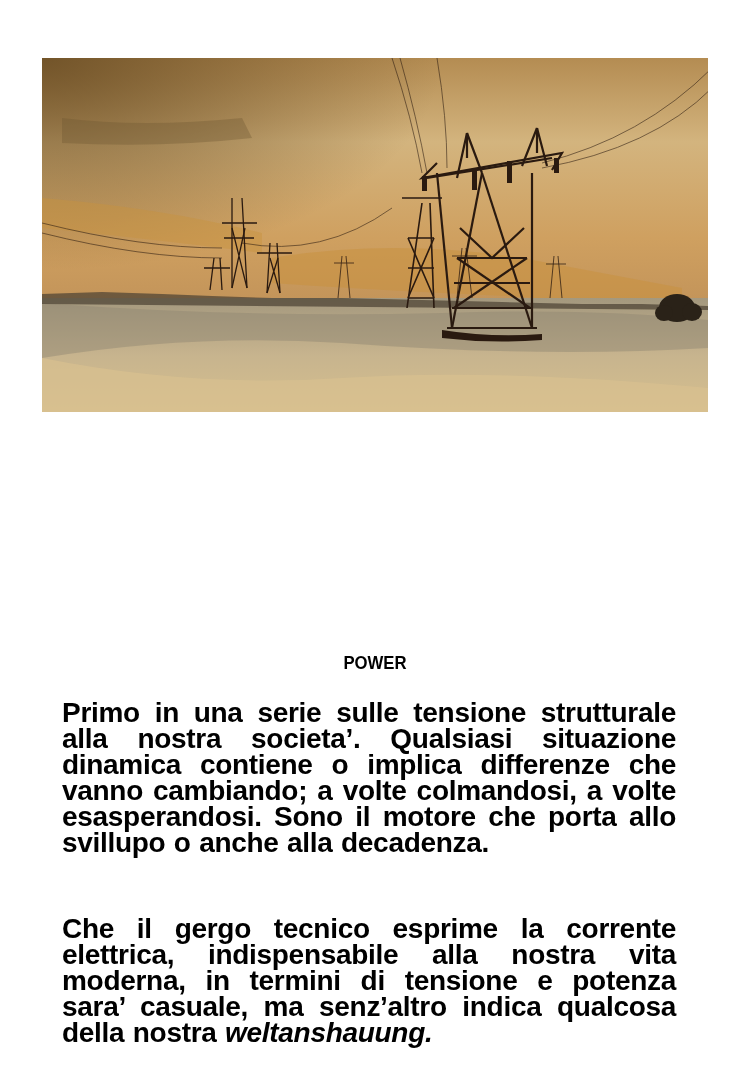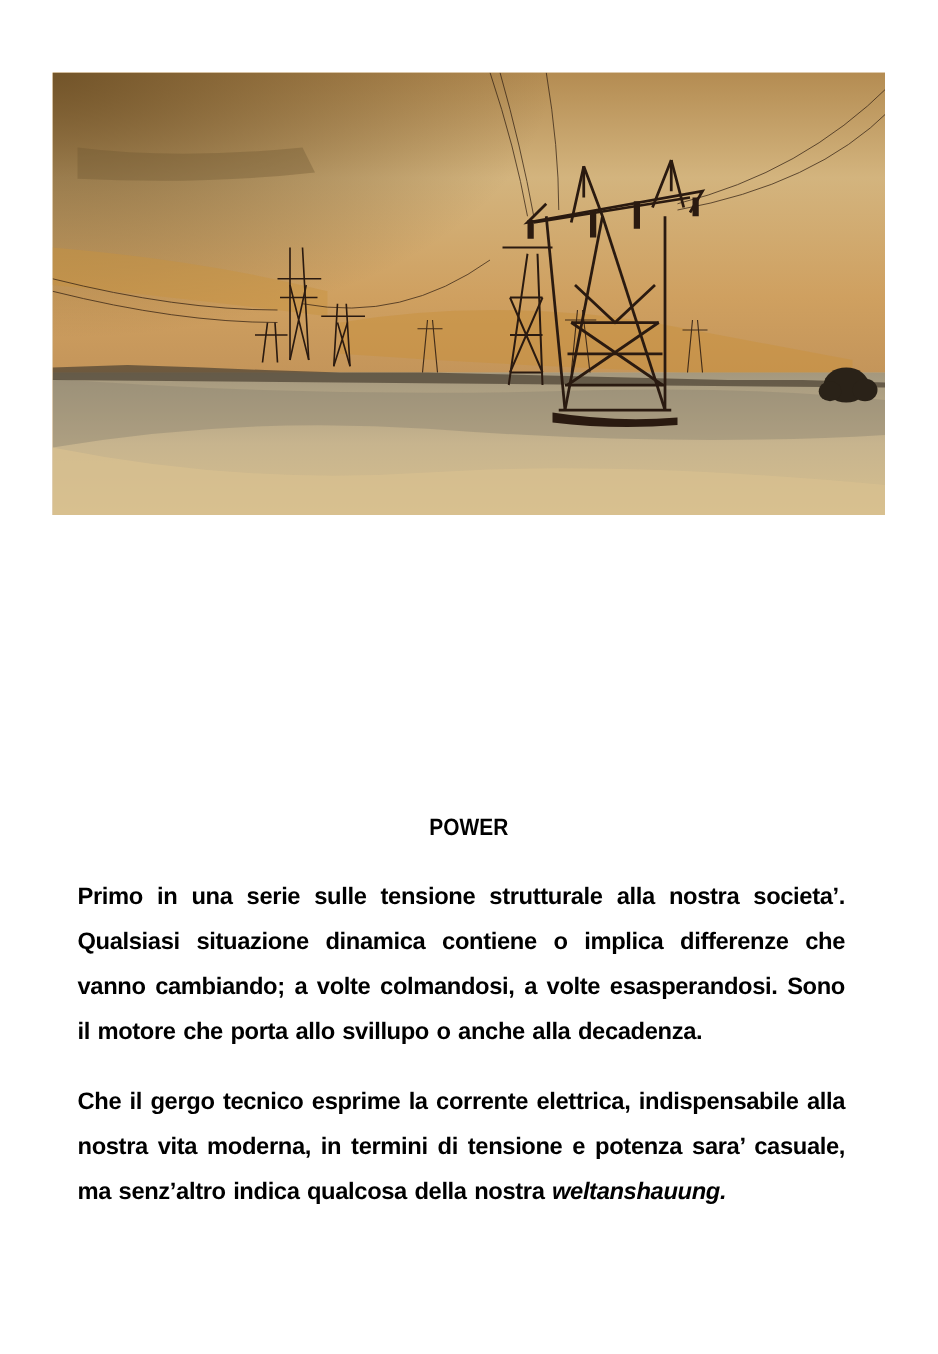--- a/index.html
+++ b/index.html
@@ -34,30 +34,30 @@
       font-weight: bold;
       font-size: 19px;
       letter-spacing: 0px;
       transform: scaleX(0.88);
     }
     .para {
       position: absolute;
       left: 62px;
       width: 614px;
       font-weight: bold;
-      font-size: 19px;
-      line-height: 36px;
+      font-size: 28px;
+      line-height: 26px;
       text-align: justify;
       text-align-last: left;
       letter-spacing: -0.3px;
       word-spacing: 1px;
       font-stretch: condensed;
     }
     .p1 { top: 700px; }
-    .p2 { top: 864px; }
+    .p2 { top: 916px; }
     .em { font-style: italic; }
   </style>
 </head>
 <body>
 
 <div class="artwork">
   <svg viewBox="0 0 666 354" preserveAspectRatio="none" xmlns="http://www.w3.org/2000/svg">
     <defs>
       <linearGradient id="sky" x1="0" y1="0" x2="0" y2="1">
         <stop offset="0" stop-color="#b48c52"></stop>

